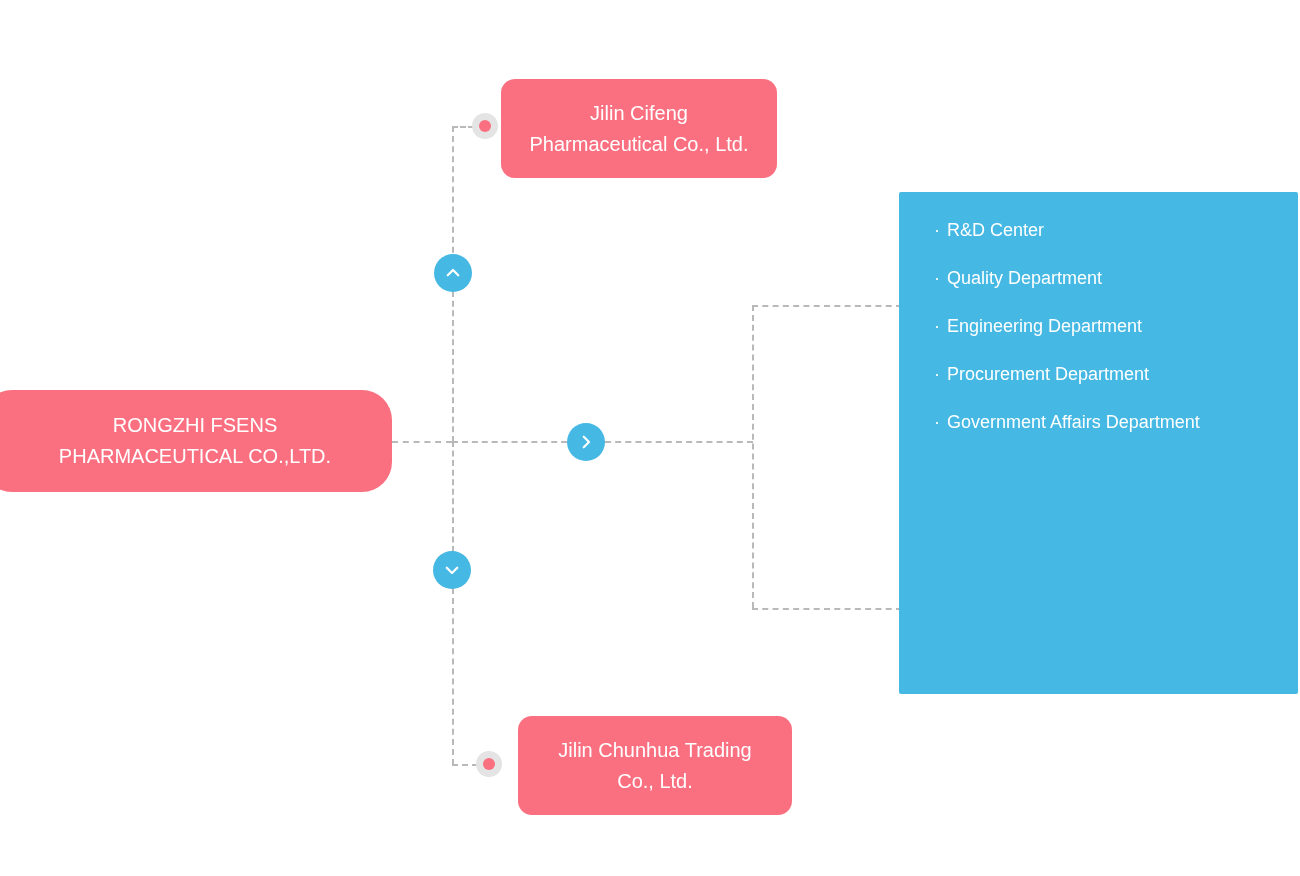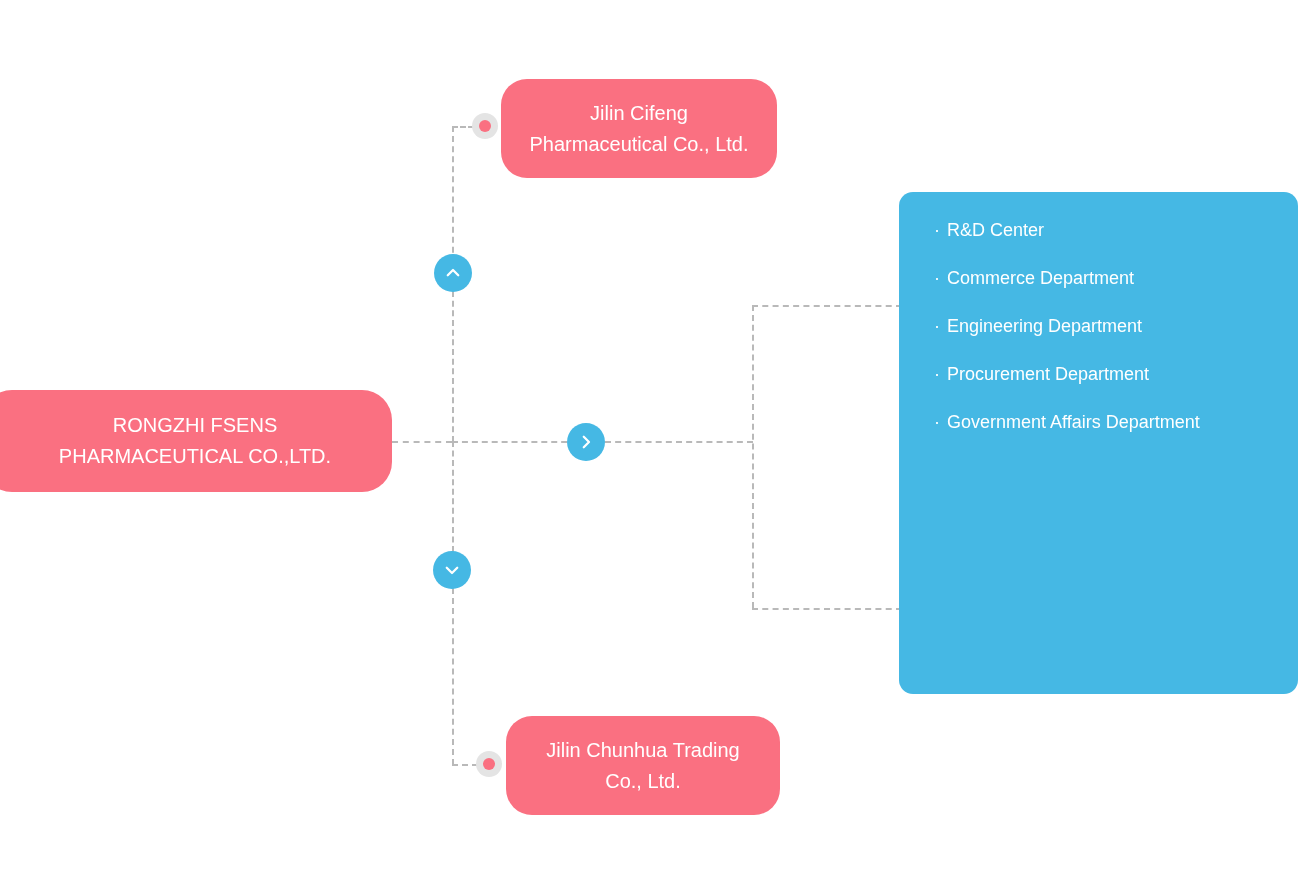--- a/index.html
+++ b/index.html
@@ -33,21 +33,21 @@
   }
   .conn-v {
     border-left: 2px dashed #b9b9b9;
     width: 0;
   }
 
   
   .node-pink {
     position: absolute;
     background: #FA7081;
-    border-radius: 26px;
+    border-radius: 14px;
     color: #ffffff;
     display: flex;
     align-items: center;
     justify-content: center;
     text-align: center;
     line-height: 1.55;
     box-sizing: border-box;
   }
   .node-root {
     left: -18px;
@@ -62,21 +62,21 @@
 
   .node-top {
     left: 501px;
     top: 79px;
     width: 276px;
     height: 99px;
     font-size: 20px;
     padding: 0 22px;
   }
   .node-bottom {
-    left: 506px;
+    left: 518px;
     top: 716px;
     width: 274px;
     height: 99px;
     font-size: 20px;
     padding: 0 30px;
   }
 
   
   .dot {
     position: absolute;
@@ -117,21 +117,21 @@
   }
 
   
   .dept-panel {
     position: absolute;
     left: 899px;
     top: 192px;
     width: 399px;
     height: 502px;
     background: #45B8E4;
-    border-radius: 14px;
+    border-radius: 2px;
     box-sizing: border-box;
     padding: 14px 0 0 0;
   }
   .dept-list {
     list-style: none;
     margin: 0;
     padding: 0;
   }
   .dept-item {
     color: #ffffff;
@@ -201,21 +201,21 @@
       </svg>
     </span>
   </button>
 
   <div class="dept-panel">
     <ul class="dept-list">
       <li class="dept-item">
         <span class="dept-bullet">·</span><span>R&amp;D Center</span>
       </li>
       <li class="dept-item">
-        <span class="dept-bullet">·</span><span>Commerce Department</span>
+        <span class="dept-bullet">·</span><span>Quality Department</span>
       </li>
       <li class="dept-item">
         <span class="dept-bullet">·</span><span>Engineering Department</span>
       </li>
       <li class="dept-item">
         <span class="dept-bullet">·</span><span>Procurement Department</span>
       </li>
       <li class="dept-item">
         <span class="dept-bullet">·</span><span>Government Affairs Department</span>
       </li>

